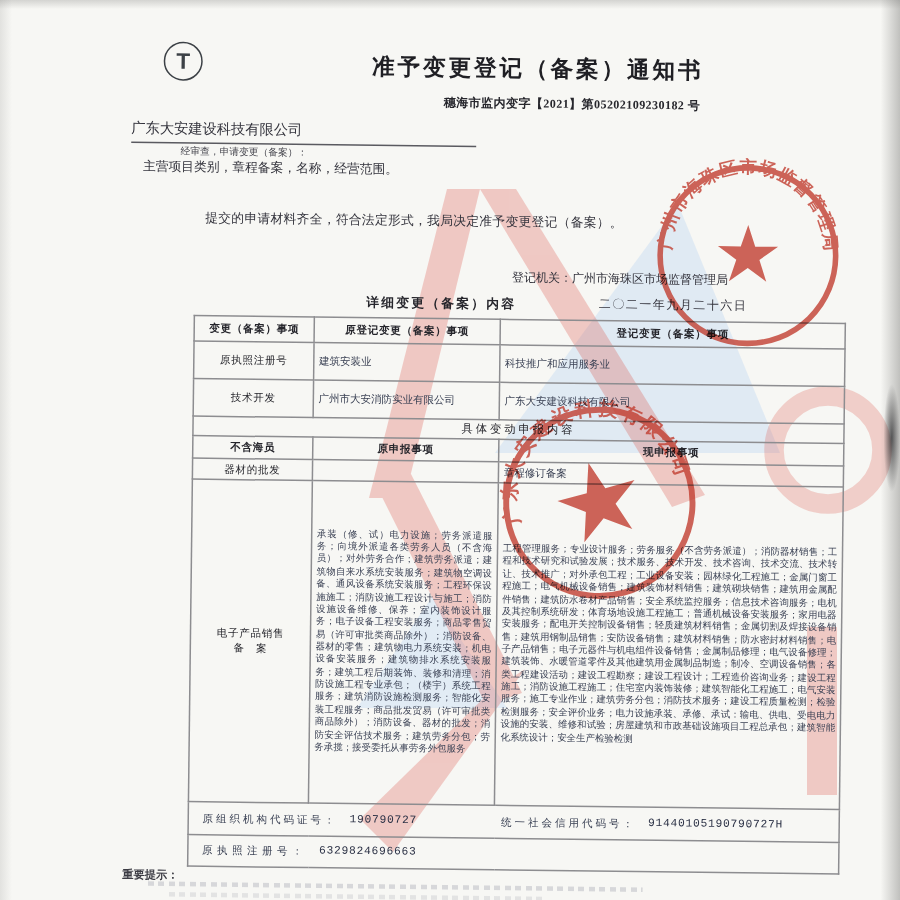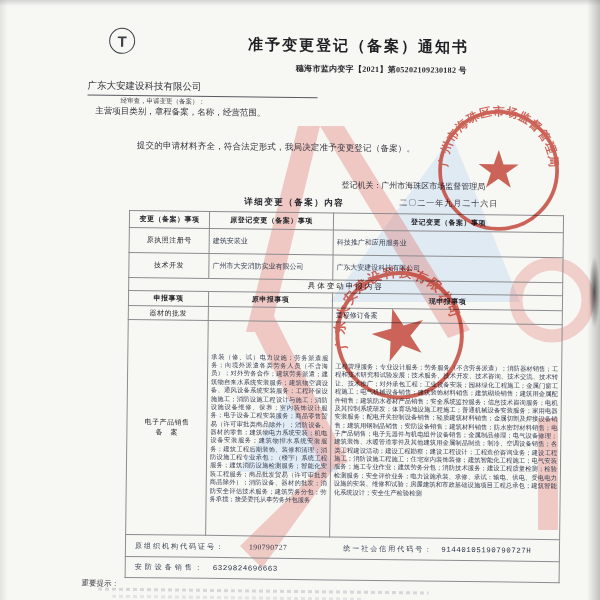--- a/index.html
+++ b/index.html
@@ -23,21 +23,21 @@
   
   table.chg{border-collapse:collapse;table-layout:fixed;width:434px;}
   table.chg td{border:1px solid #8d8d90;padding:1px 3px;vertical-align:middle;overflow:hidden;}
   td.lbl{font-size:7px;text-align:center;color:#26262c;letter-spacing:.5px;}
   td.hdr{font-size:7px;text-align:center;color:#26262c;font-weight:bold;letter-spacing:.5px;}
   td.val{font-size:7px;color:#3a4154;}
   td.big{font-size:6.3px;line-height:1.33;color:#3a4154;text-align:justify;vertical-align:top;padding:2px 4px;}
   td.sect{font-size:7.5px;text-align:center;color:#26262c;letter-spacing:2px;}
   .codes{display:flex;align-items:center;font-size:7px;color:#3a4154;}
   .codes .num{font-family:"Liberation Mono","DejaVu Sans Mono",monospace;font-size:7.5px;color:#2c3246;letter-spacing:.5px;}
-  .note-label{font-size:7.5px;color:#3c3c44;font-weight:normal;}
+  .note-label{font-size:7.5px;color:#3c3c44;font-weight:bold;}
   .faint-line{height:3px;background:repeating-linear-gradient(90deg,rgba(95,98,120,.38) 0 4px,rgba(95,98,120,0) 4px 7px);}
   
   .stamp{mix-blend-mode:multiply;opacity:.78;}
   .wm{pointer-events:none;}
   
   .edge-right{position:absolute;top:0;right:0;width:13px;height:600px;
               background:linear-gradient(90deg,rgba(110,110,108,0),rgba(110,110,108,.40));}
   .edge-top{position:absolute;top:0;left:0;width:600px;height:6px;
             background:linear-gradient(180deg,rgba(130,130,128,.30),rgba(130,130,128,0));}
   .edge-left{position:absolute;top:0;left:0;width:8px;height:600px;
@@ -103,51 +103,51 @@
         </tr>
         <tr style="height:25px">
           <td class="lbl">技术开发</td>
           <td class="val">广州市大安消防实业有限公司</td>
           <td class="val">广东大安建设科技有限公司</td>
         </tr>
         <tr style="height:13px">
           <td class="sect" colspan="3">具体变动申报内容</td>
         </tr>
         <tr style="height:15px">
-          <td class="hdr">申报事项</td>
+          <td class="hdr">不含海员</td>
           <td class="hdr">原申报事项</td>
           <td class="hdr">现申报事项</td>
         </tr>
         <tr style="height:14px">
           <td class="lbl">器材的批发</td>
           <td class="val"></td>
           <td class="val">章程修订备案</td>
         </tr>
         <tr style="height:215px">
           <td class="lbl">
             <div>电子产品销售</div>
             <div>备　案</div>
           </td>
           <td class="big">承装（修、试）电力设施；劳务派遣服务；向境外派遣各类劳务人员（不含海员）；对外劳务合作；建筑劳务派遣；建筑物自来水系统安装服务；建筑物空调设备、通风设备系统安装服务；工程环保设施施工；消防设施工程设计与施工；消防设施设备维修、保养；室内装饰设计服务；电子设备工程安装服务；商品零售贸易（许可审批类商品除外）；消防设备、器材的零售；建筑物电力系统安装；机电设备安装服务；建筑物排水系统安装服务；建筑工程后期装饰、装修和清理；消防设施工程专业承包；（楼宇）系统工程服务；建筑消防设施检测服务；智能化安装工程服务；商品批发贸易（许可审批类商品除外）；消防设备、器材的批发；消防安全评估技术服务；建筑劳务分包；劳务承揽；接受委托从事劳务外包服务</td>
           <td class="big">工程管理服务；专业设计服务；劳务服务（不含劳务派遣）；消防器材销售；工程和技术研究和试验发展；技术服务、技术开发、技术咨询、技术交流、技术转让、技术推广；对外承包工程；工业设备安装；园林绿化工程施工；金属门窗工程施工；电气机械设备销售；建筑装饰材料销售；建筑砌块销售；建筑用金属配件销售；建筑防水卷材产品销售；安全系统监控服务；信息技术咨询服务；电机及其控制系统研发；体育场地设施工程施工；普通机械设备安装服务；家用电器安装服务；配电开关控制设备销售；轻质建筑材料销售；金属切割及焊接设备销售；建筑用钢制品销售；安防设备销售；建筑材料销售；防水密封材料销售；电子产品销售；电子元器件与机电组件设备销售；金属制品修理；电气设备修理；建筑装饰、水暖管道零件及其他建筑用金属制品制造；制冷、空调设备销售；各类工程建设活动；建设工程勘察；建设工程设计；工程造价咨询业务；建设工程施工；消防设施工程施工；住宅室内装饰装修；建筑智能化工程施工；电气安装服务；施工专业作业；建筑劳务分包；消防技术服务；建设工程质量检测；检验检测服务；安全评价业务；电力设施承装、承修、承试：输电、供电、受电电力设施的安装、维修和试验；房屋建筑和市政基础设施项目工程总承包；建筑智能化系统设计；安全生产检验检测</td>
         </tr>
         <tr style="height:22px">
           <td colspan="3">
             <div class="codes">
               <span style="margin-left:6px;letter-spacing:2px;">原组织机构代码证号：</span>
-              <span class="num" style="margin-left:24px;font-family:Liberation Serif, serif;">190790727</span>
+              <span class="num" style="margin-left:8px;">190790727</span>
               <span style="margin-left:56px;letter-spacing:2px;">统一社会信用代码号：</span>
               <span class="num" style="margin-left:8px;">91440105190790727H</span>
             </div>
           </td>
         </tr>
         <tr style="height:21px">
           <td colspan="3">
             <div class="codes">
-              <span style="margin-left:6px;letter-spacing:3px;">安防设备销售：</span>
+              <span style="margin-left:6px;letter-spacing:3px;">原执照注册号：</span>
               <span class="num" style="margin-left:8px;">6329824696663</span>
             </div>
           </td>
         </tr>
       </tbody>
         </table>
     </div>
 
     <div class="abs note-label" style="left:85px;top:581px;">重要提示：</div>
     <div class="abs faint-line" style="left:102px;top:590px;width:330px;opacity:.55;"></div>

